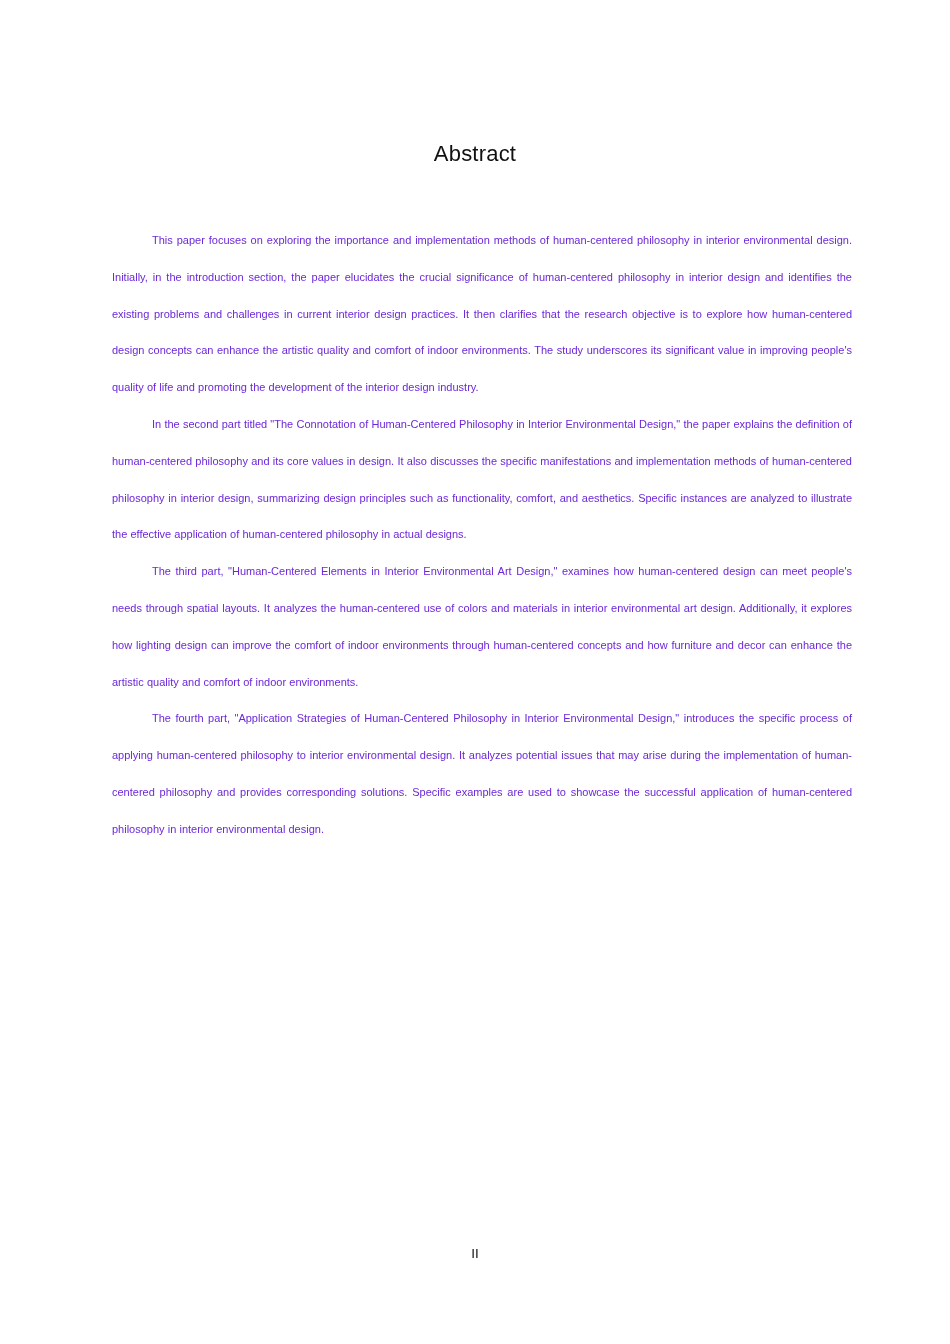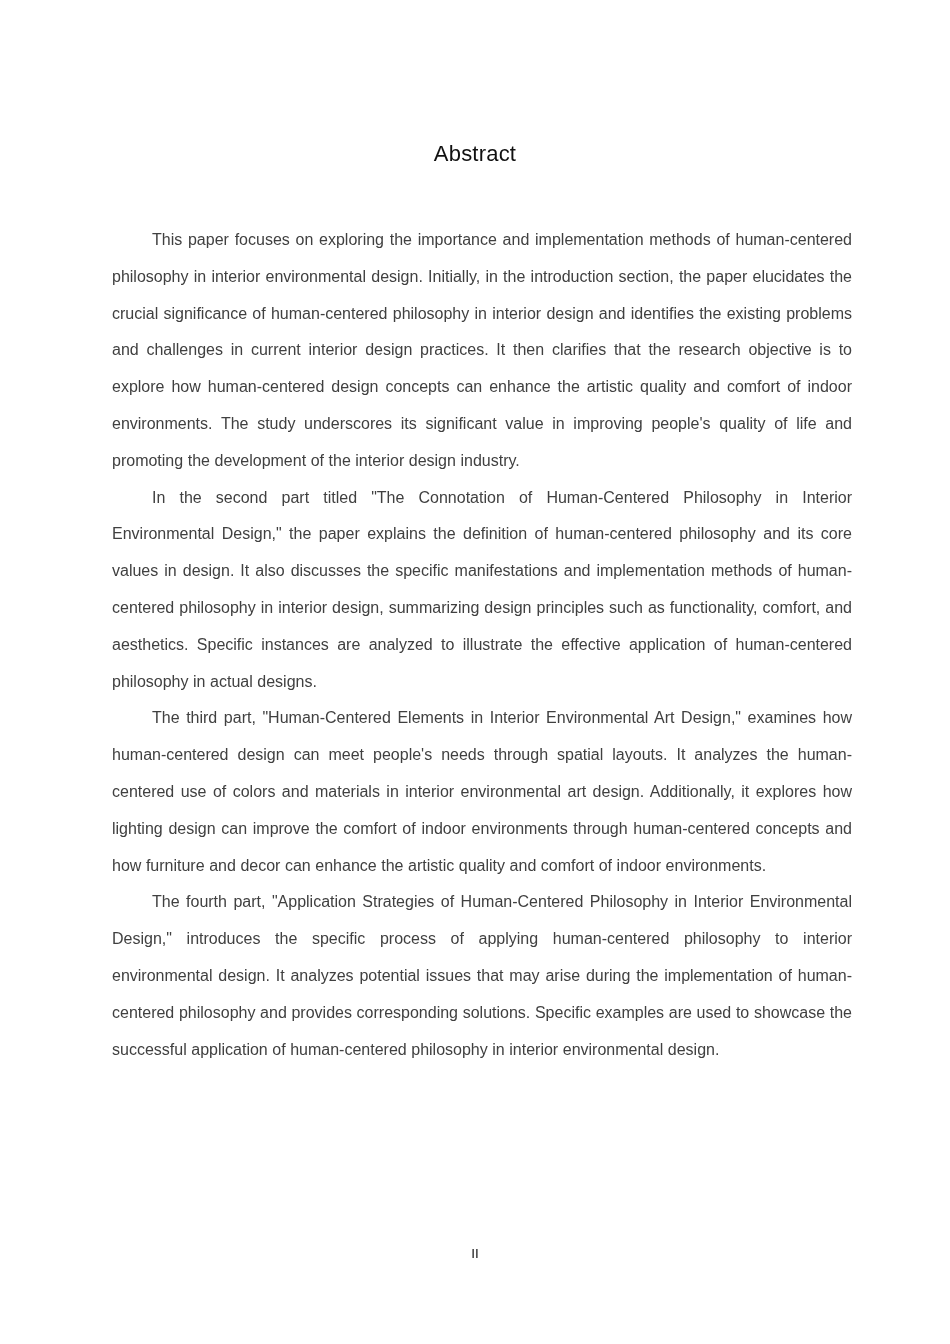--- a/index.html
+++ b/index.html
@@ -38,23 +38,23 @@
     left: 112px;
     width: 740px;
   }
 
   p.para {
     margin: 0;
     padding: 0;
     text-align: justify;
     text-justify: inter-word;
     text-indent: 40px;
-    font-size: 16px;
+    font-size: 11px;
     line-height: 36.8px;
-    color: #404040;
+    color: #6d28d9;
     hyphens: none;
     word-spacing: 0.1px;
   }
 
   p.para:last-child {
     margin-bottom: 0;
   }
 
   .page-number {
     position: absolute;

